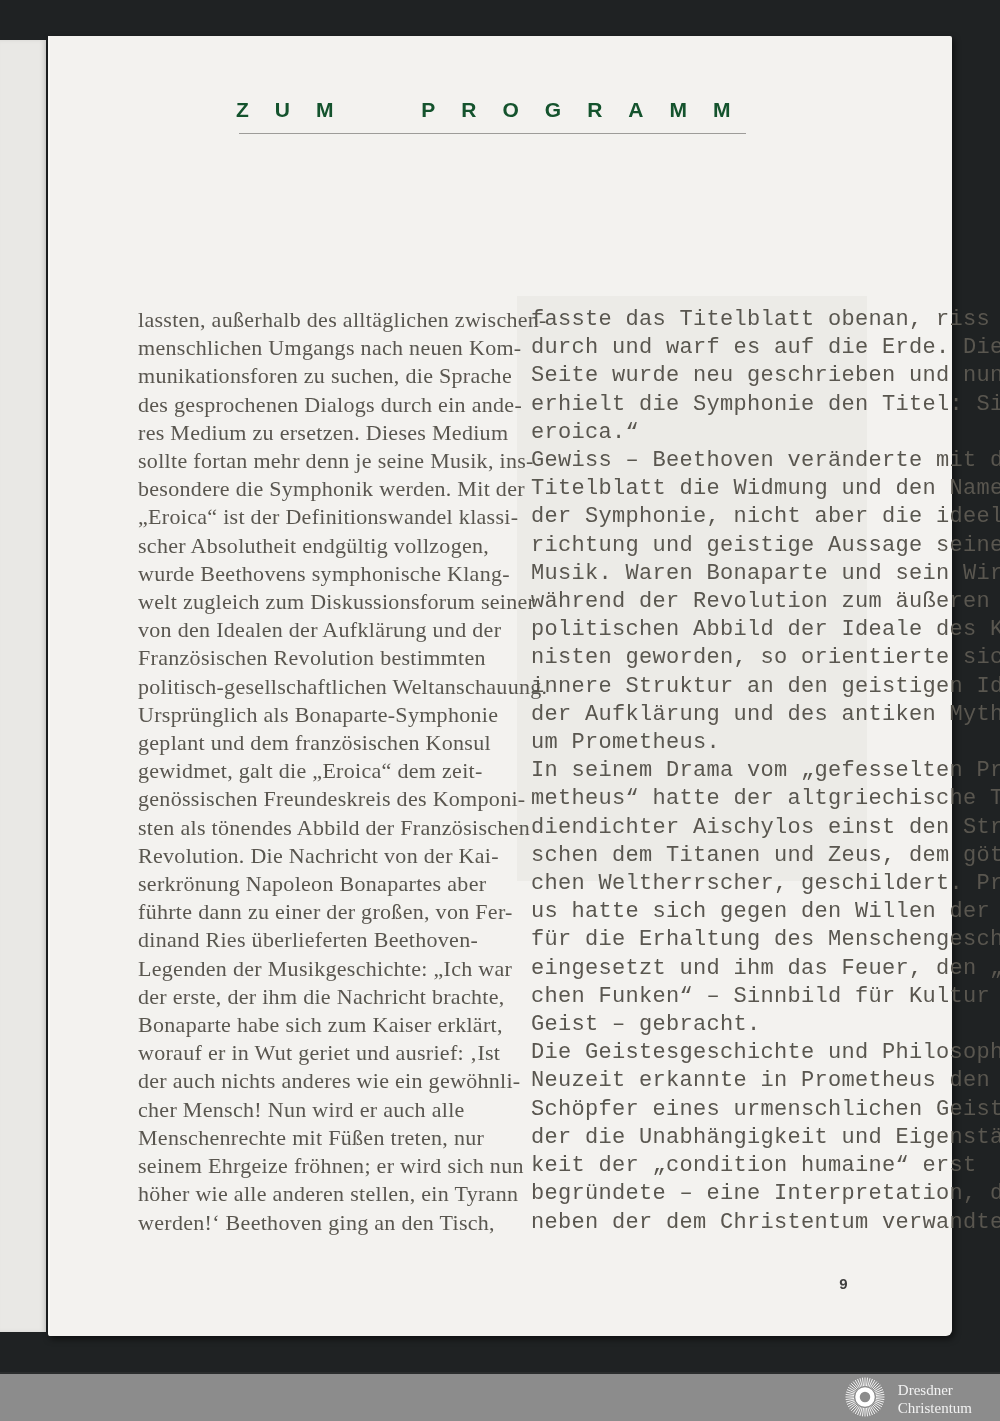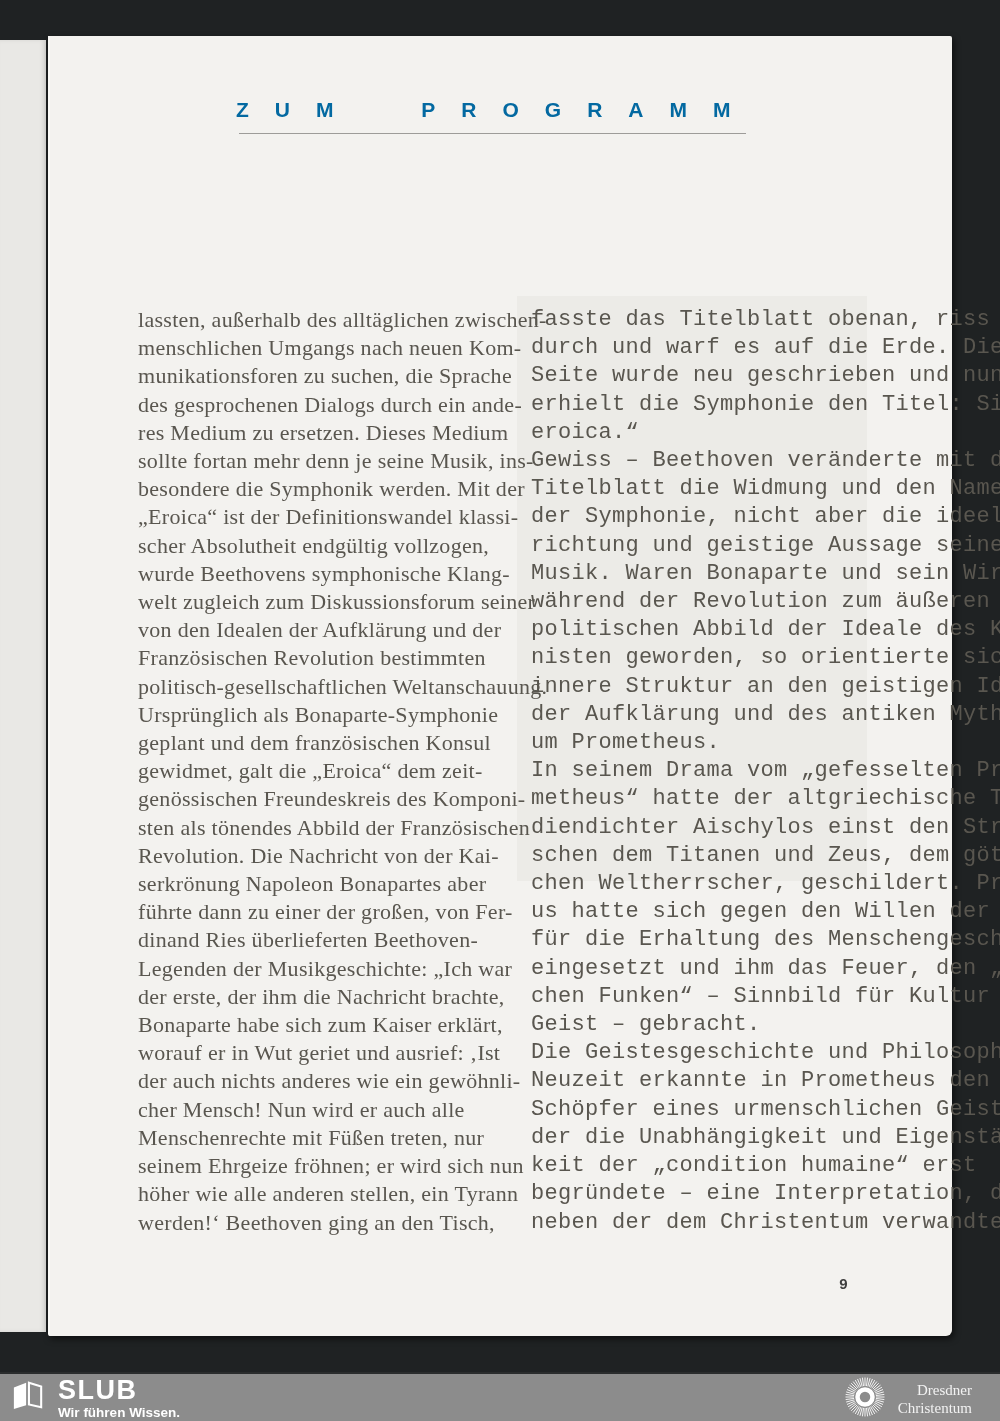--- a/index.html
+++ b/index.html
@@ -22,21 +22,21 @@
     border-left:2px solid #fbfaf7;
     border-radius:0 2px 6px 2px;
     box-shadow:2px 3px 6px rgba(0,0,0,0.55);
   }
   .page-header{
     position:absolute;left:186px;top:62px;width:520px;
     text-align:center;
   }
   .page-title{
     margin:0;
-    font-size:21px;font-weight:bold;color:#0369a1;
+    font-size:21px;font-weight:bold;color:#14532d;
     letter-spacing:26px;word-spacing:30px;white-space:pre;
   }
   .header-rule{
     position:absolute;left:189px;top:97px;width:507px;height:1px;
     background:#9d9c99;
   }
   .col-tint{
     position:absolute;left:467px;top:260px;width:350px;height:585px;
     background:rgba(110,110,100,0.05);
   }
@@ -79,21 +79,21 @@
     margin-top:1px;
   }
   .phil-brand{
     position:absolute;right:28px;top:2px;height:46px;
     display:flex;align-items:center;
     cursor:pointer;
   }
   .sunburst{width:42px;height:42px;margin-right:12px;}
   .phil-texts{
     font-family:"Liberation Serif", serif;
-    font-size:15px;color:#f2f2f2;line-height:18px;text-align:right;
+    font-size:15px;color:#f2f2f2;line-height:18px;
   }
 </style>
 </head>
 <body>
 
 <div class="prev-page-edge"></div>
 
 <div class="page">
   <div class="page-header">
     <h1 class="page-title">ZUM PROGRAMM</h1>
@@ -166,32 +166,20 @@
 Schöpfer eines urmenschlichen Geistes,
 der die Unabhängigkeit und Eigenständig-
 keit der „condition humaine“ erst
 begründete – eine Interpretation, die
 neben der dem Christentum verwandten</div>
 
   <div class="page-number">9</div>
 </div>
 
 <div class="footer-bar">
-  <div class="slub-brand">
-    <span>
-      <svg class="slub-book" viewBox="0 0 34 32">
-        <polygon points="2,8 15,3 15,27 2,31" fill="#ffffff"></polygon>
-        <polygon points="18,3 31,7 31,29 18,26" fill="none" stroke="#ffffff" stroke-width="2.2"></polygon>
-      </svg>
-    </span>
-    <span class="slub-texts">
-      <div class="slub-name">SLUB</div>
-      <div class="slub-tagline">Wir führen Wissen.</div>
-    </span>
-  </div>
 
   <div class="phil-brand">
     <span>
       <svg class="sunburst" viewBox="-21 -21 42 42">
         <circle cx="0" cy="0" r="7.5" fill="none" stroke="#ffffff" stroke-width="4.5"></circle>
         <g id="sunburst-rays" stroke="#ffffff" stroke-width="0.9">
             <line x1="11.00" y1="0.00" x2="19.50" y2="0.00"></line>
             <line x1="10.91" y1="1.44" x2="19.33" y2="2.55"></line>
             <line x1="10.63" y1="2.85" x2="18.84" y2="5.05"></line>
             <line x1="10.16" y1="4.21" x2="18.02" y2="7.46"></line>

